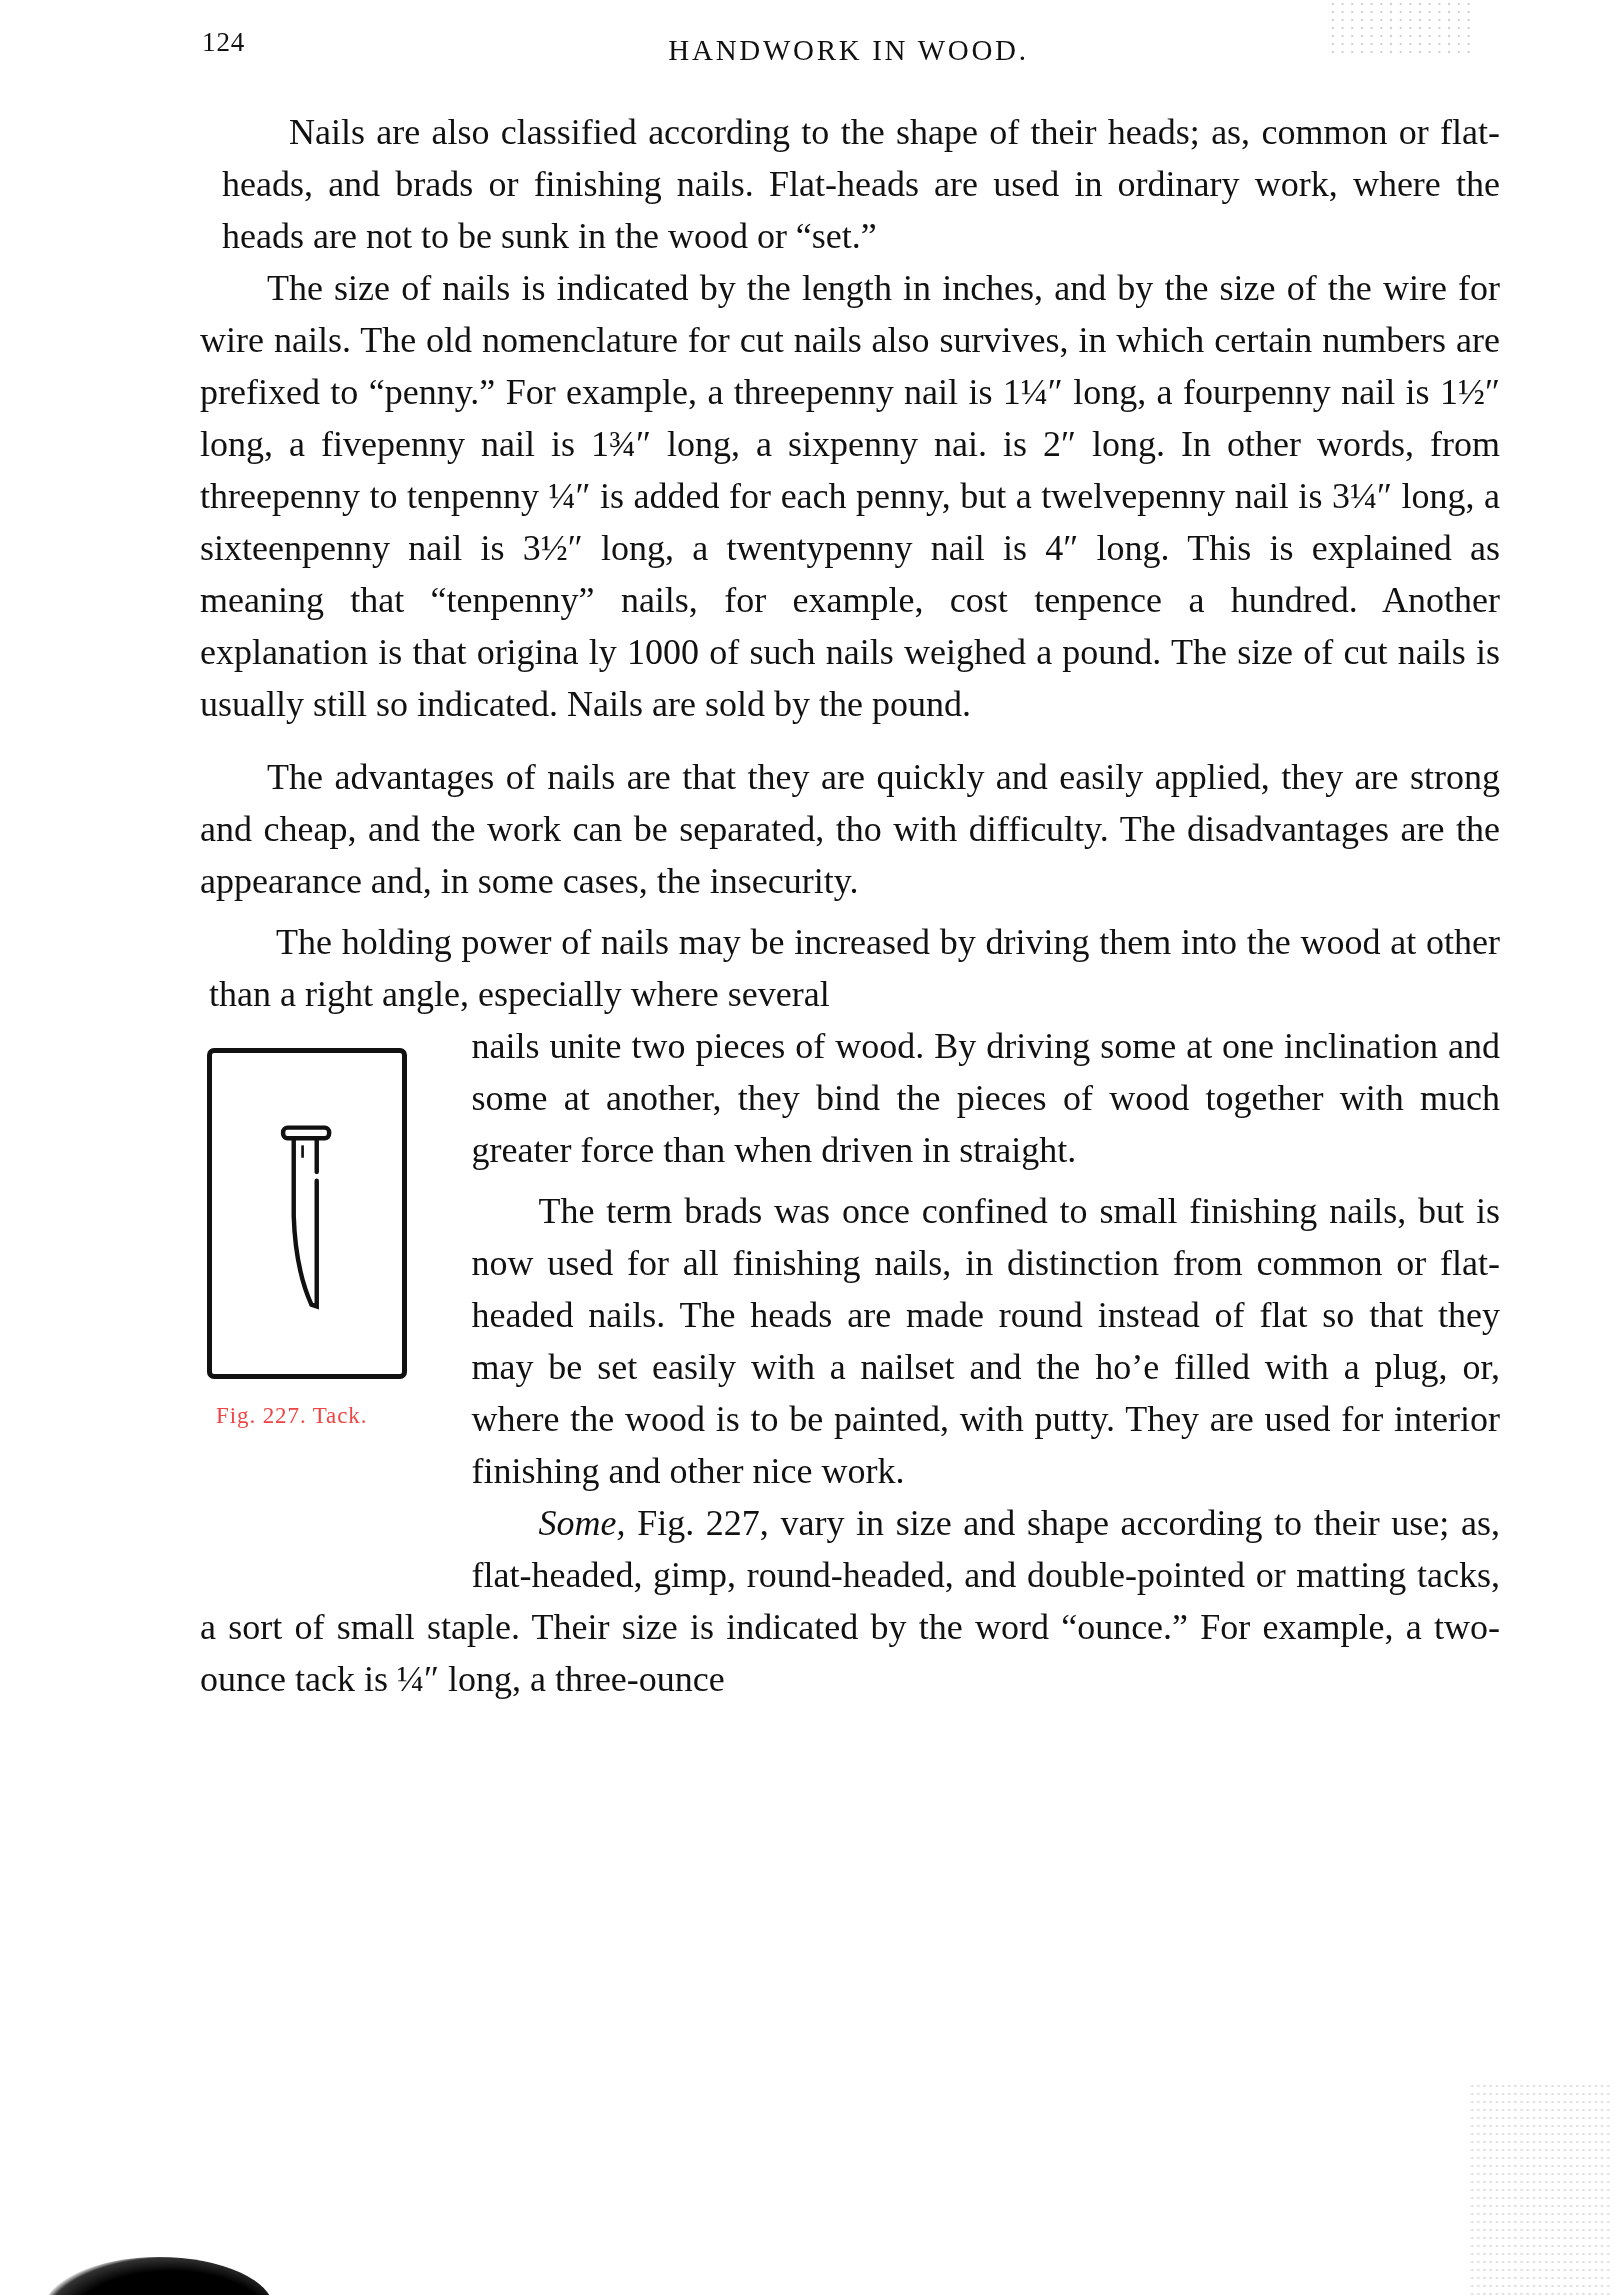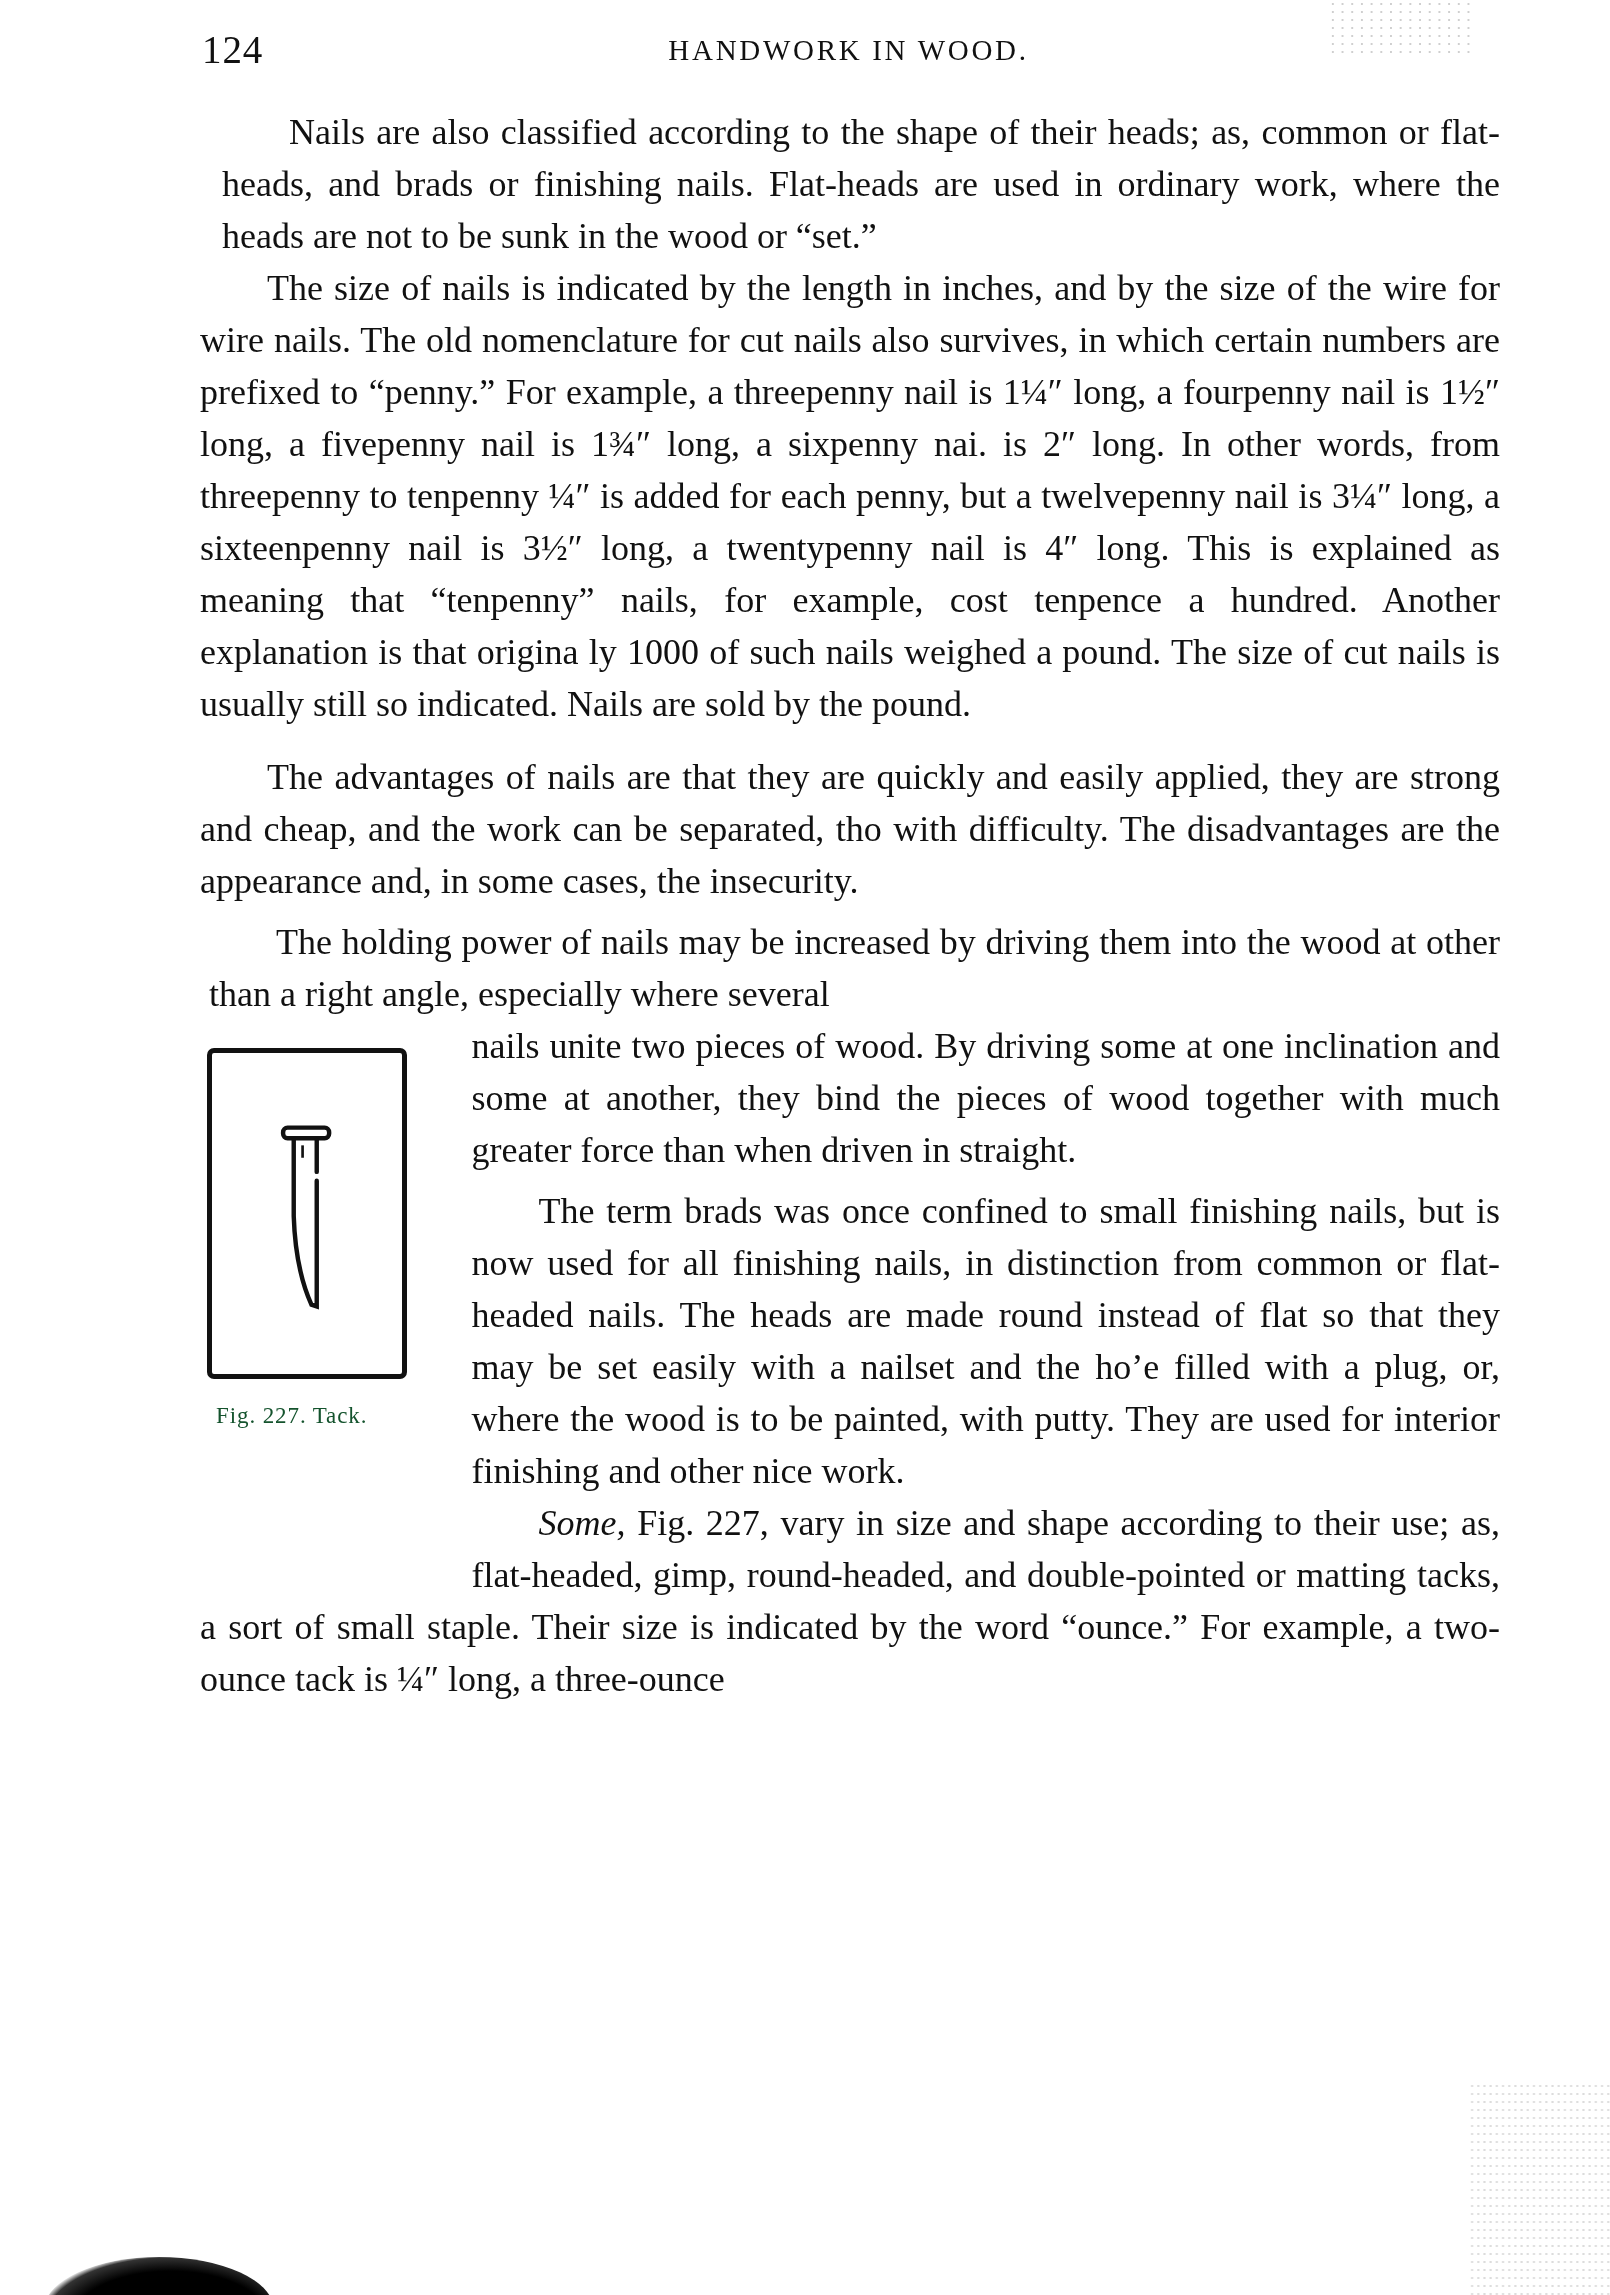--- a/index.html
+++ b/index.html
@@ -1,27 +1,27 @@
 <!DOCTYPE html>
 <html style="font-size:14px"><head>
 <meta charset="utf-8">
 <style>
   html, body { margin: 0; padding: 0; background: #ffffff; }
   body { width: 1611px; height: 2295px; position: relative; overflow: hidden; }
   .page { position: absolute; left: 0; top: 0; width: 1611px; height: 2295px; background: #fff; }
   .running-head { position: absolute; top: 26.6px; left: 202px; width: 1293px; height: 53px; font-family: "Liberation Serif", "DejaVu Serif", serif; color: #111; }
-  .page-number { position: absolute; left: 0; top: 0; font-size: 39px; letter-spacing: 0.9px; }
+  .page-number { position: absolute; left: 0; top: 0; font-size: 27px; letter-spacing: 0.9px; }
   .header-title { position: absolute; left: 0; right: 0; top: 7px; text-align: center; font-size: 29px; letter-spacing: 2.7px; text-transform: uppercase; }
   .body-text { position: absolute; left: 200px; top: 106px; width: 1300px; font-family: "Liberation Serif", "DejaVu Serif", serif; font-size: 36px; line-height: 52px; color: #111; text-align: justify; }
   .body-text p { margin: 0; text-indent: 67px; }
   .wrap-block { position: relative; }
   .figure { float: left; width: 275px; margin: 0 0 0 -3.5px; height: 569px; position: relative; }
   .figure-frame { position: absolute; left: 10.6px; top: 28px; width: 190px; height: 321px; border: 5.3px solid #111; border-radius: 7px; }
   .figure-svg { position: absolute; left: 10.6px; top: 28px; width: 200px; height: 331px; }
-  .figure-caption { position: absolute; left: 19.5px; top: 370px; font-family: "Liberation Serif", "DejaVu Serif", serif; font-size: 23px; letter-spacing: 0.9px; color: #14532d; white-space: nowrap; }
+  .figure-caption { position: absolute; left: 19.5px; top: 370px; font-family: "Liberation Serif", "DejaVu Serif", serif; font-size: 23px; letter-spacing: 0.9px; color: #ef4444; white-space: nowrap; }
   .italic { font-style: italic; }
   .shadow-blot { position: absolute; left: 44px; top: 2257px; width: 230px; height: 106px; background: radial-gradient(ellipse at 55% 60%, #000 55%, #333 70%, rgba(0,0,0,0) 75%); border-radius: 50%; }
   .speckle { position: absolute; right: 0; bottom: 0; width: 142px; height: 213px; background-image: radial-gradient(#999 0.9px, transparent 1.1px); background-size: 6.2px 8px; opacity: 0.35; }
   .speckle-top { position: absolute; left: 1328px; top: 0; width: 142px; height: 53px; background-image: radial-gradient(#888 0.9px, transparent 1.1px); background-size: 9.7px 8px; opacity: 0.4; }
 </style>
 </head>
 <body>
 
 <div class="page">
   <div class="speckle-top"></div>

